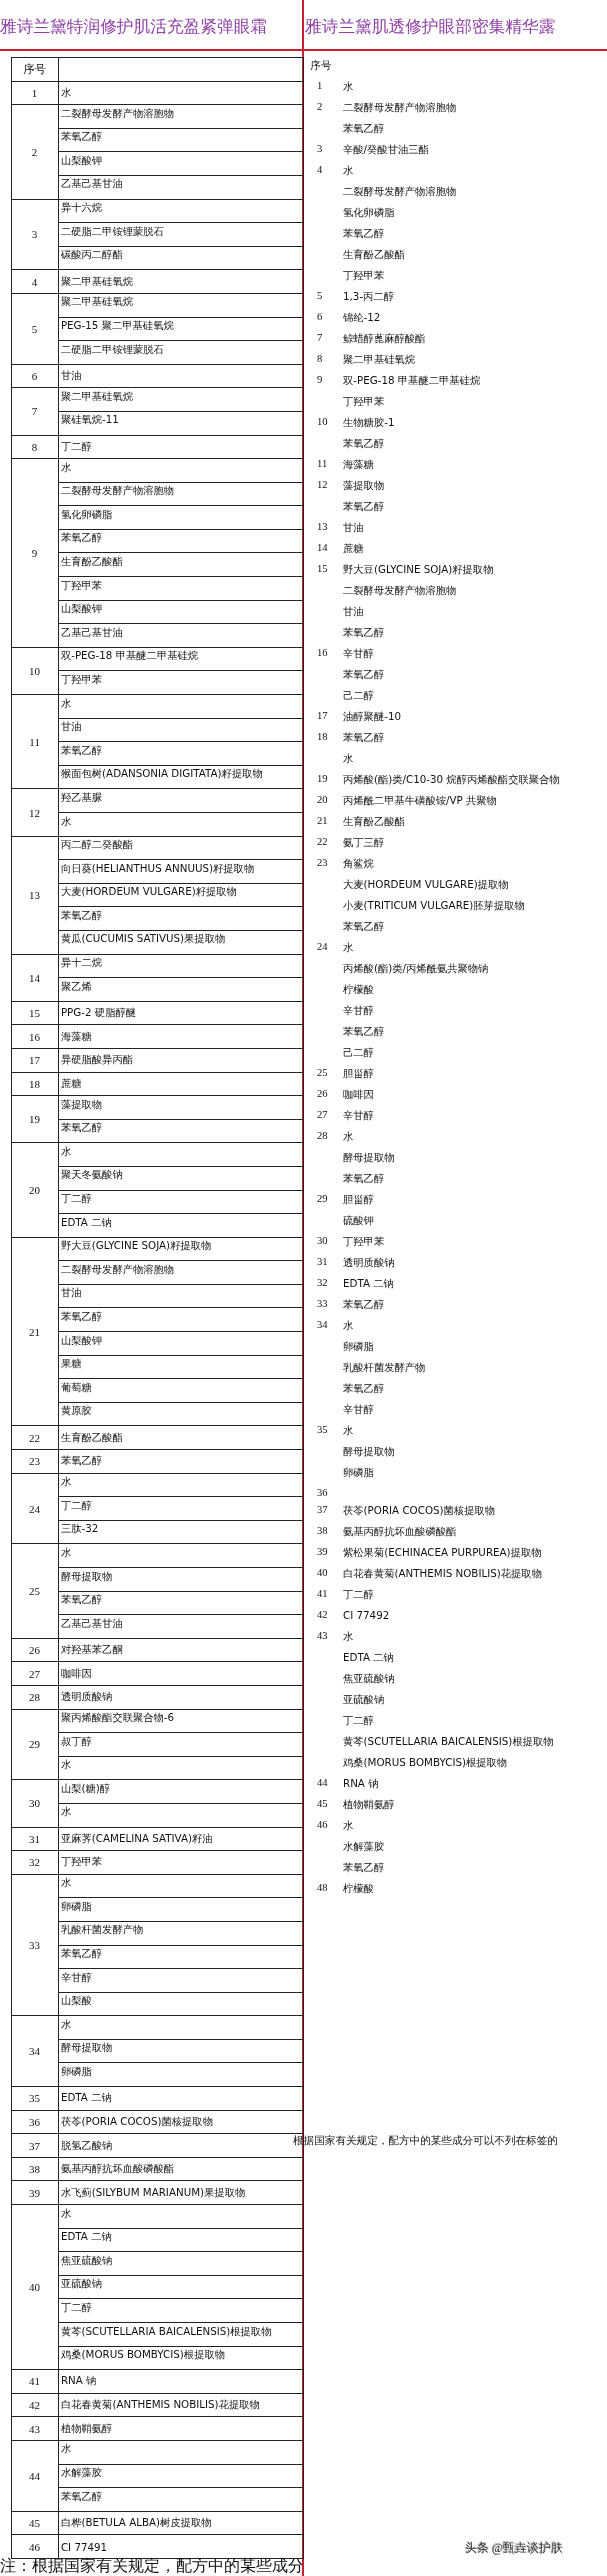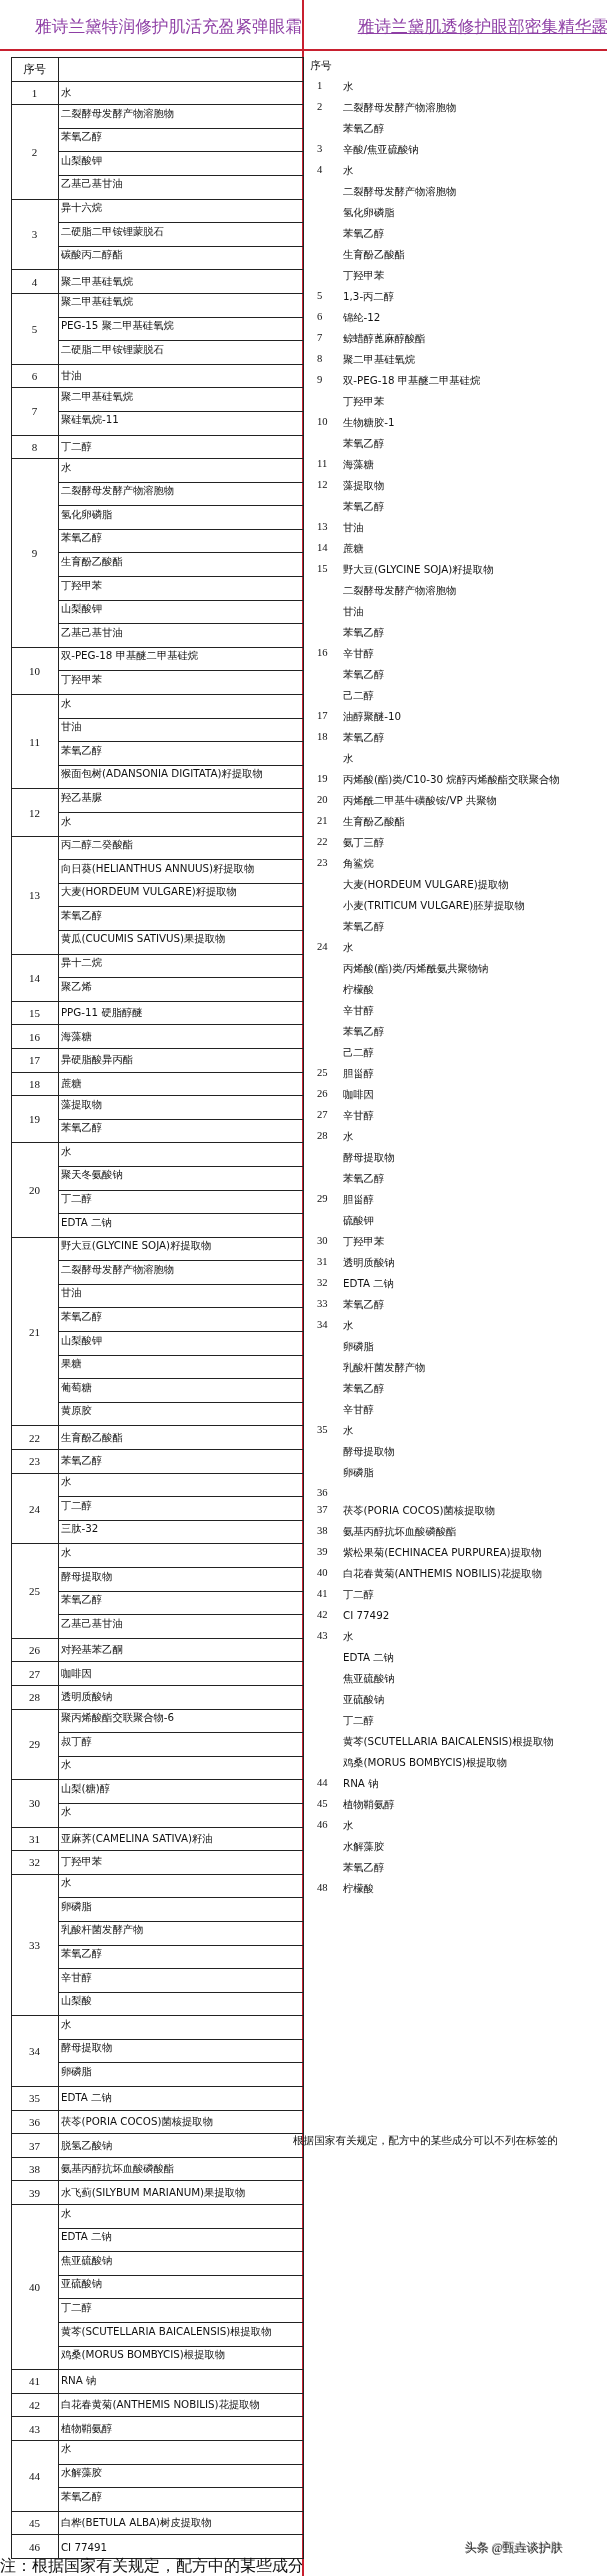--- a/index.html
+++ b/index.html
@@ -2,23 +2,23 @@
 <html style="font-size:12px"><head>
 <meta charset="utf-8">
 <style>
   * { box-sizing: border-box; margin: 0; padding: 0; }
   html, body { width: 608px; height: 2576px; background: #ffffff; overflow: hidden; }
   body { position: relative; font-family: "DejaVu Serif", "Liberation Serif", serif; color: #111; }
 
   .divider-v { position: absolute; left: 302px; top: 0; width: 2.3px; height: 2576px; background: #c8202f; }
   .divider-h { position: absolute; left: 0; top: 49px; width: 608px; height: 2.3px; background: #c8202f; }
 
-  .title { position: absolute; top: 15px; height: 27px; font-family: "DejaVu Sans", "Liberation Sans", sans-serif; font-size: 16.7px; color: #8e3fa5; text-align: right; white-space: nowrap; }
+  .title { position: absolute; top: 15px; height: 27px; font-family: "DejaVu Sans", "Liberation Sans", sans-serif; font-size: 16.7px; color: #8e3fa5; text-align: left; white-space: nowrap; }
   .title.left { left: 0; width: 302px; }
-  .title.right { left: 305px; width: 303px; text-decoration: underline; }
+  .title.right { left: 305px; width: 303px; }
 
   
   .left-table { position: absolute; left: 10.6px; top: 57px; width: 293px; border-collapse: collapse; table-layout: fixed; font-size: 11px; }
   .left-table td { border: 1.1px solid #222; vertical-align: middle; padding: 0; }
   .left-table td.num { width: 47px; text-align: center; font-family: "Liberation Serif", serif; }
   .left-table td.hdr { height: 23.6px; font-family: "DejaVu Sans", sans-serif; text-align: center; font-size: 11.4px; }
   .left-table td.ing { height: 23.6px; padding-left: 2.3px; font-family: "DejaVu Sans", "Liberation Sans", sans-serif; font-size: 10.3px; vertical-align: top; padding-top: 1.5px; white-space: nowrap; overflow: hidden; }
   .left-table td.ing.single { vertical-align: middle; padding-top: 0; }
 
   .left-note { position: absolute; left: 0; top: 2556px; width: 302px; font-family: "DejaVu Sans", sans-serif; font-size: 16px; white-space: nowrap; overflow: hidden; }
@@ -176,21 +176,21 @@
       </tr>
       <tr>
         <td class="num" rowspan="2">14</td>
         <td class="ing">异十二烷</td>
       </tr>
       <tr>
         <td class="ing">聚乙烯</td>
       </tr>
       <tr>
         <td class="num" rowspan="1">15</td>
-        <td class="ing single">PPG-11 硬脂醇醚</td>
+        <td class="ing single">PPG-2 硬脂醇醚</td>
       </tr>
       <tr>
         <td class="num" rowspan="1">16</td>
         <td class="ing single">海藻糖</td>
       </tr>
       <tr>
         <td class="num" rowspan="1">17</td>
         <td class="ing single">异硬脂酸异丙酯</td>
       </tr>
       <tr>
@@ -428,21 +428,21 @@
       <div class="r-group">
         <div class="r-num">2</div>
         <div class="r-items">
           <div class="r-item">二裂酵母发酵产物溶胞物</div>
           <div class="r-item">苯氧乙醇</div>
         </div>
       </div>
       <div class="r-group">
         <div class="r-num">3</div>
         <div class="r-items">
-          <div class="r-item">辛酸/焦亚硫酸钠</div>
+          <div class="r-item">辛酸/癸酸甘油三酯</div>
         </div>
       </div>
       <div class="r-group">
         <div class="r-num">4</div>
         <div class="r-items">
           <div class="r-item">水</div>
           <div class="r-item">二裂酵母发酵产物溶胞物</div>
           <div class="r-item">氢化卵磷脂</div>
           <div class="r-item">苯氧乙醇</div>
           <div class="r-item">生育酚乙酸酯</div>

